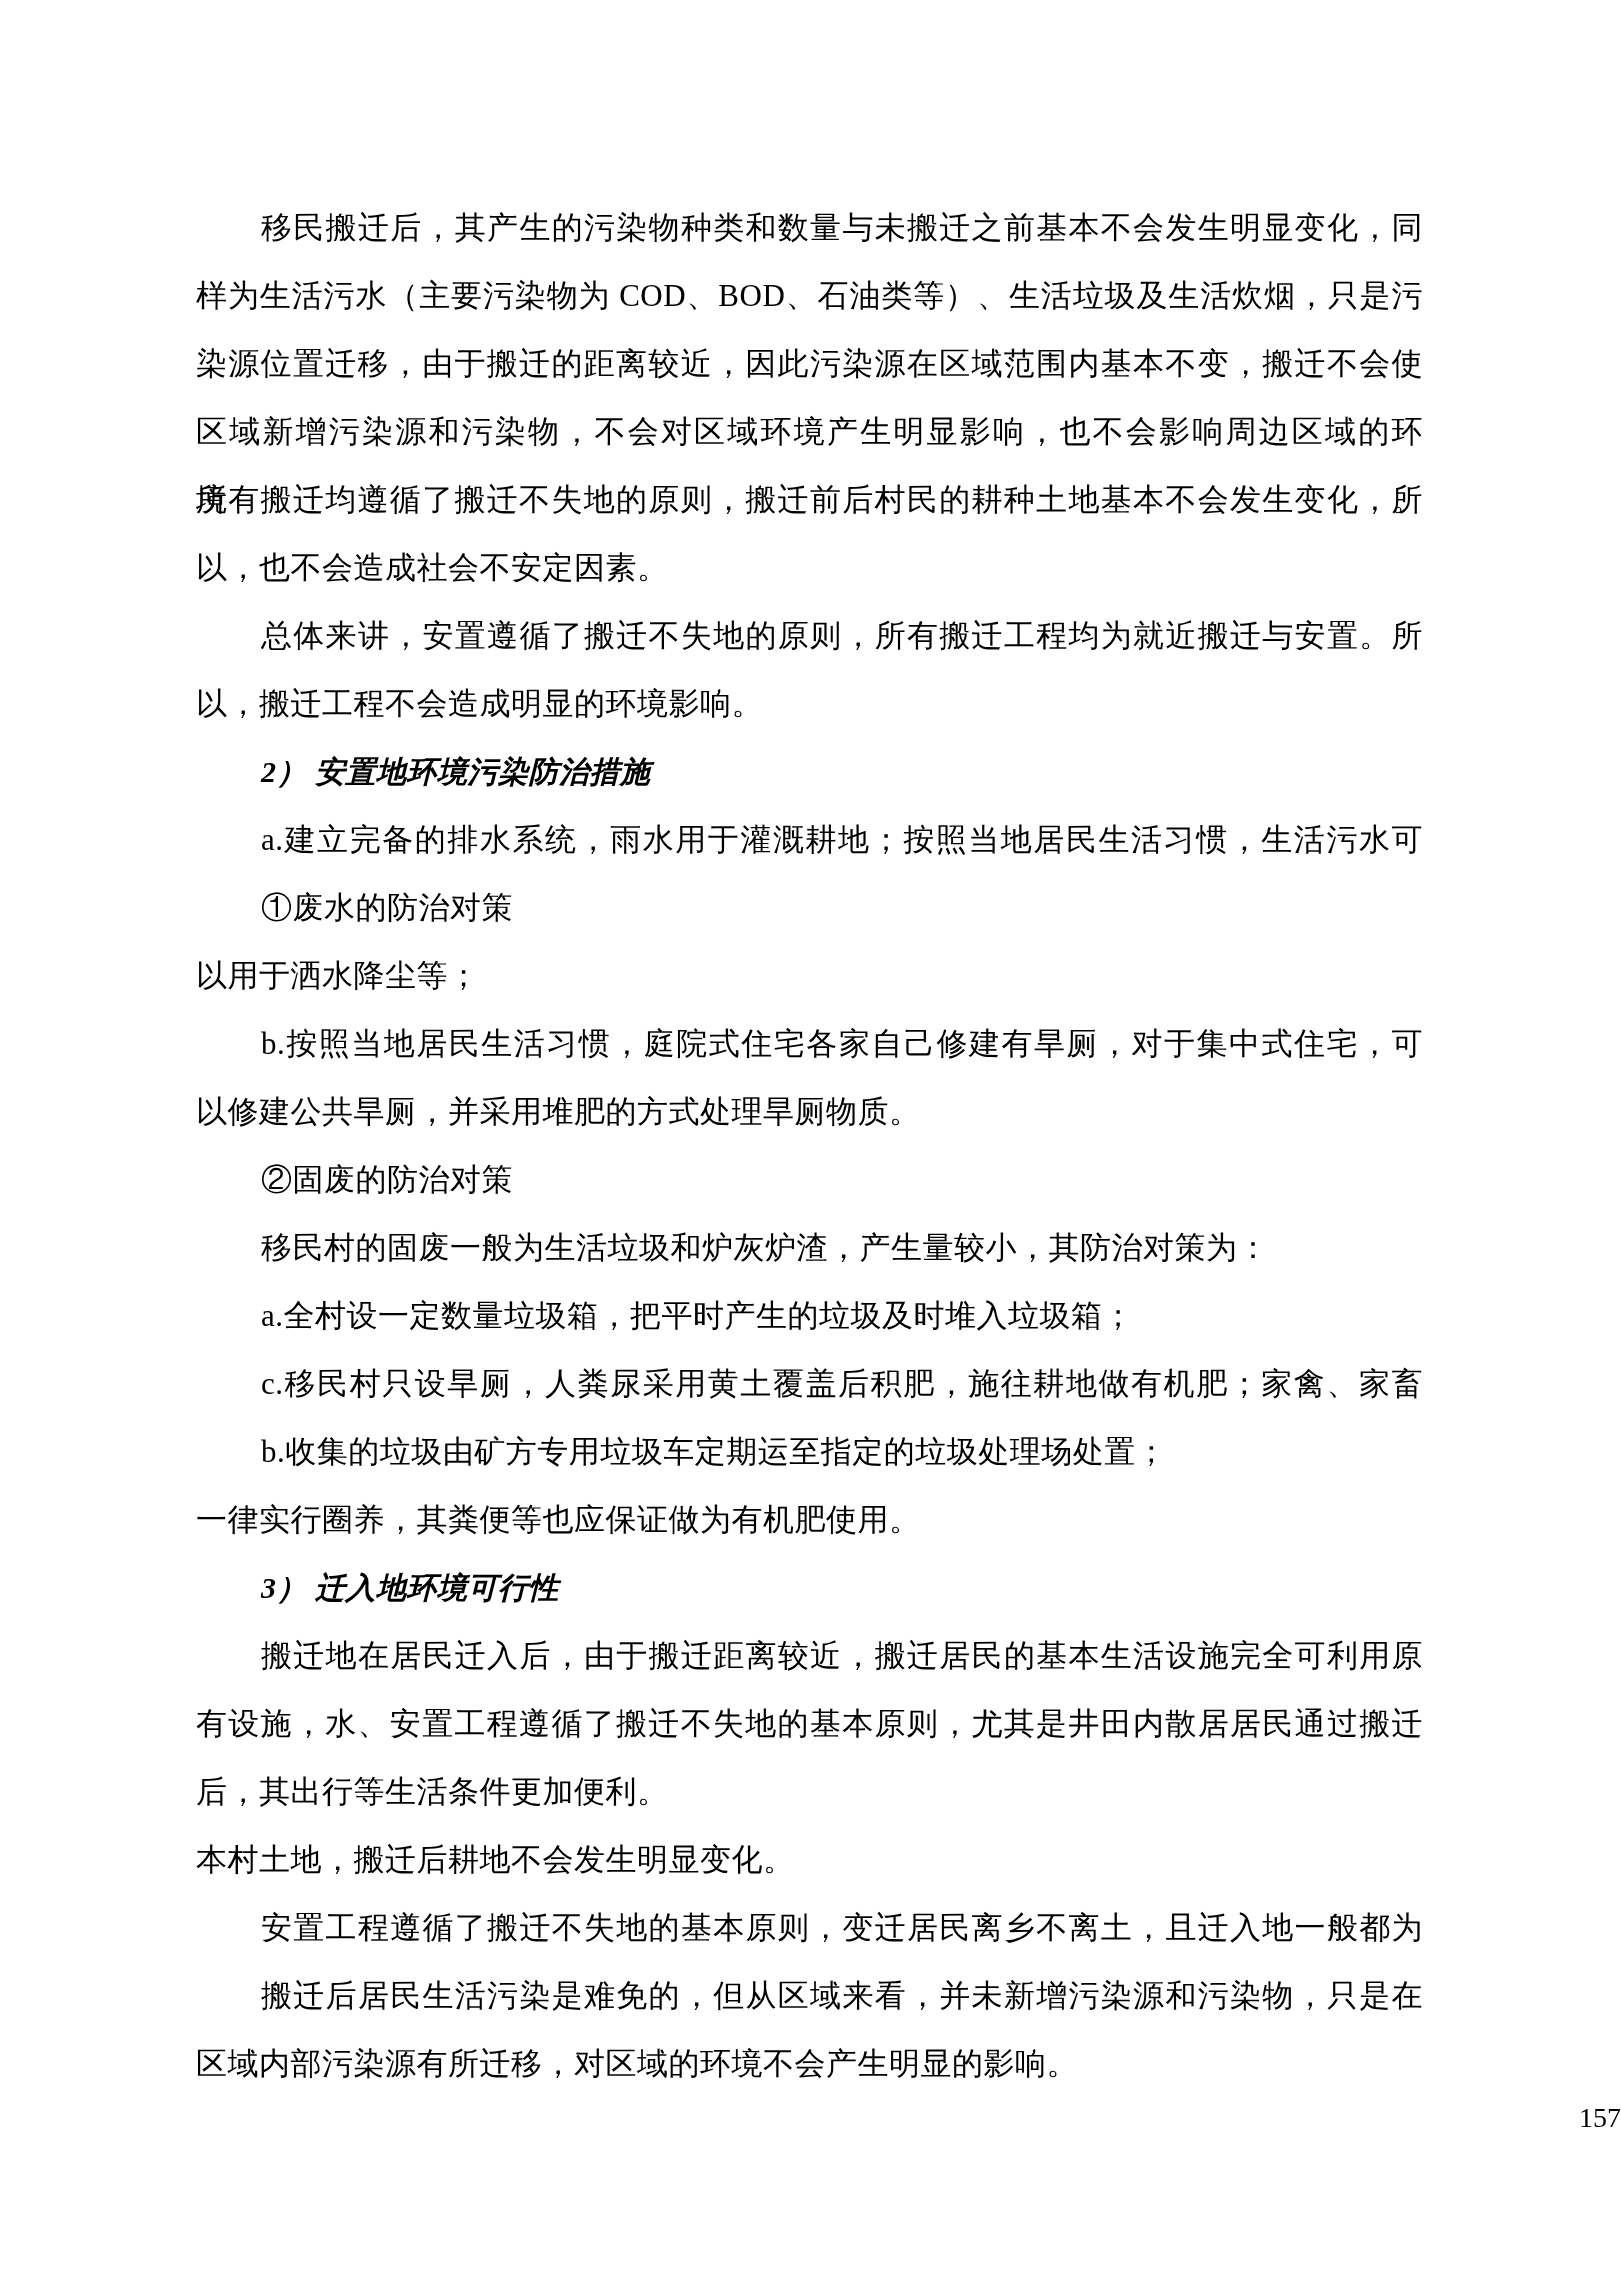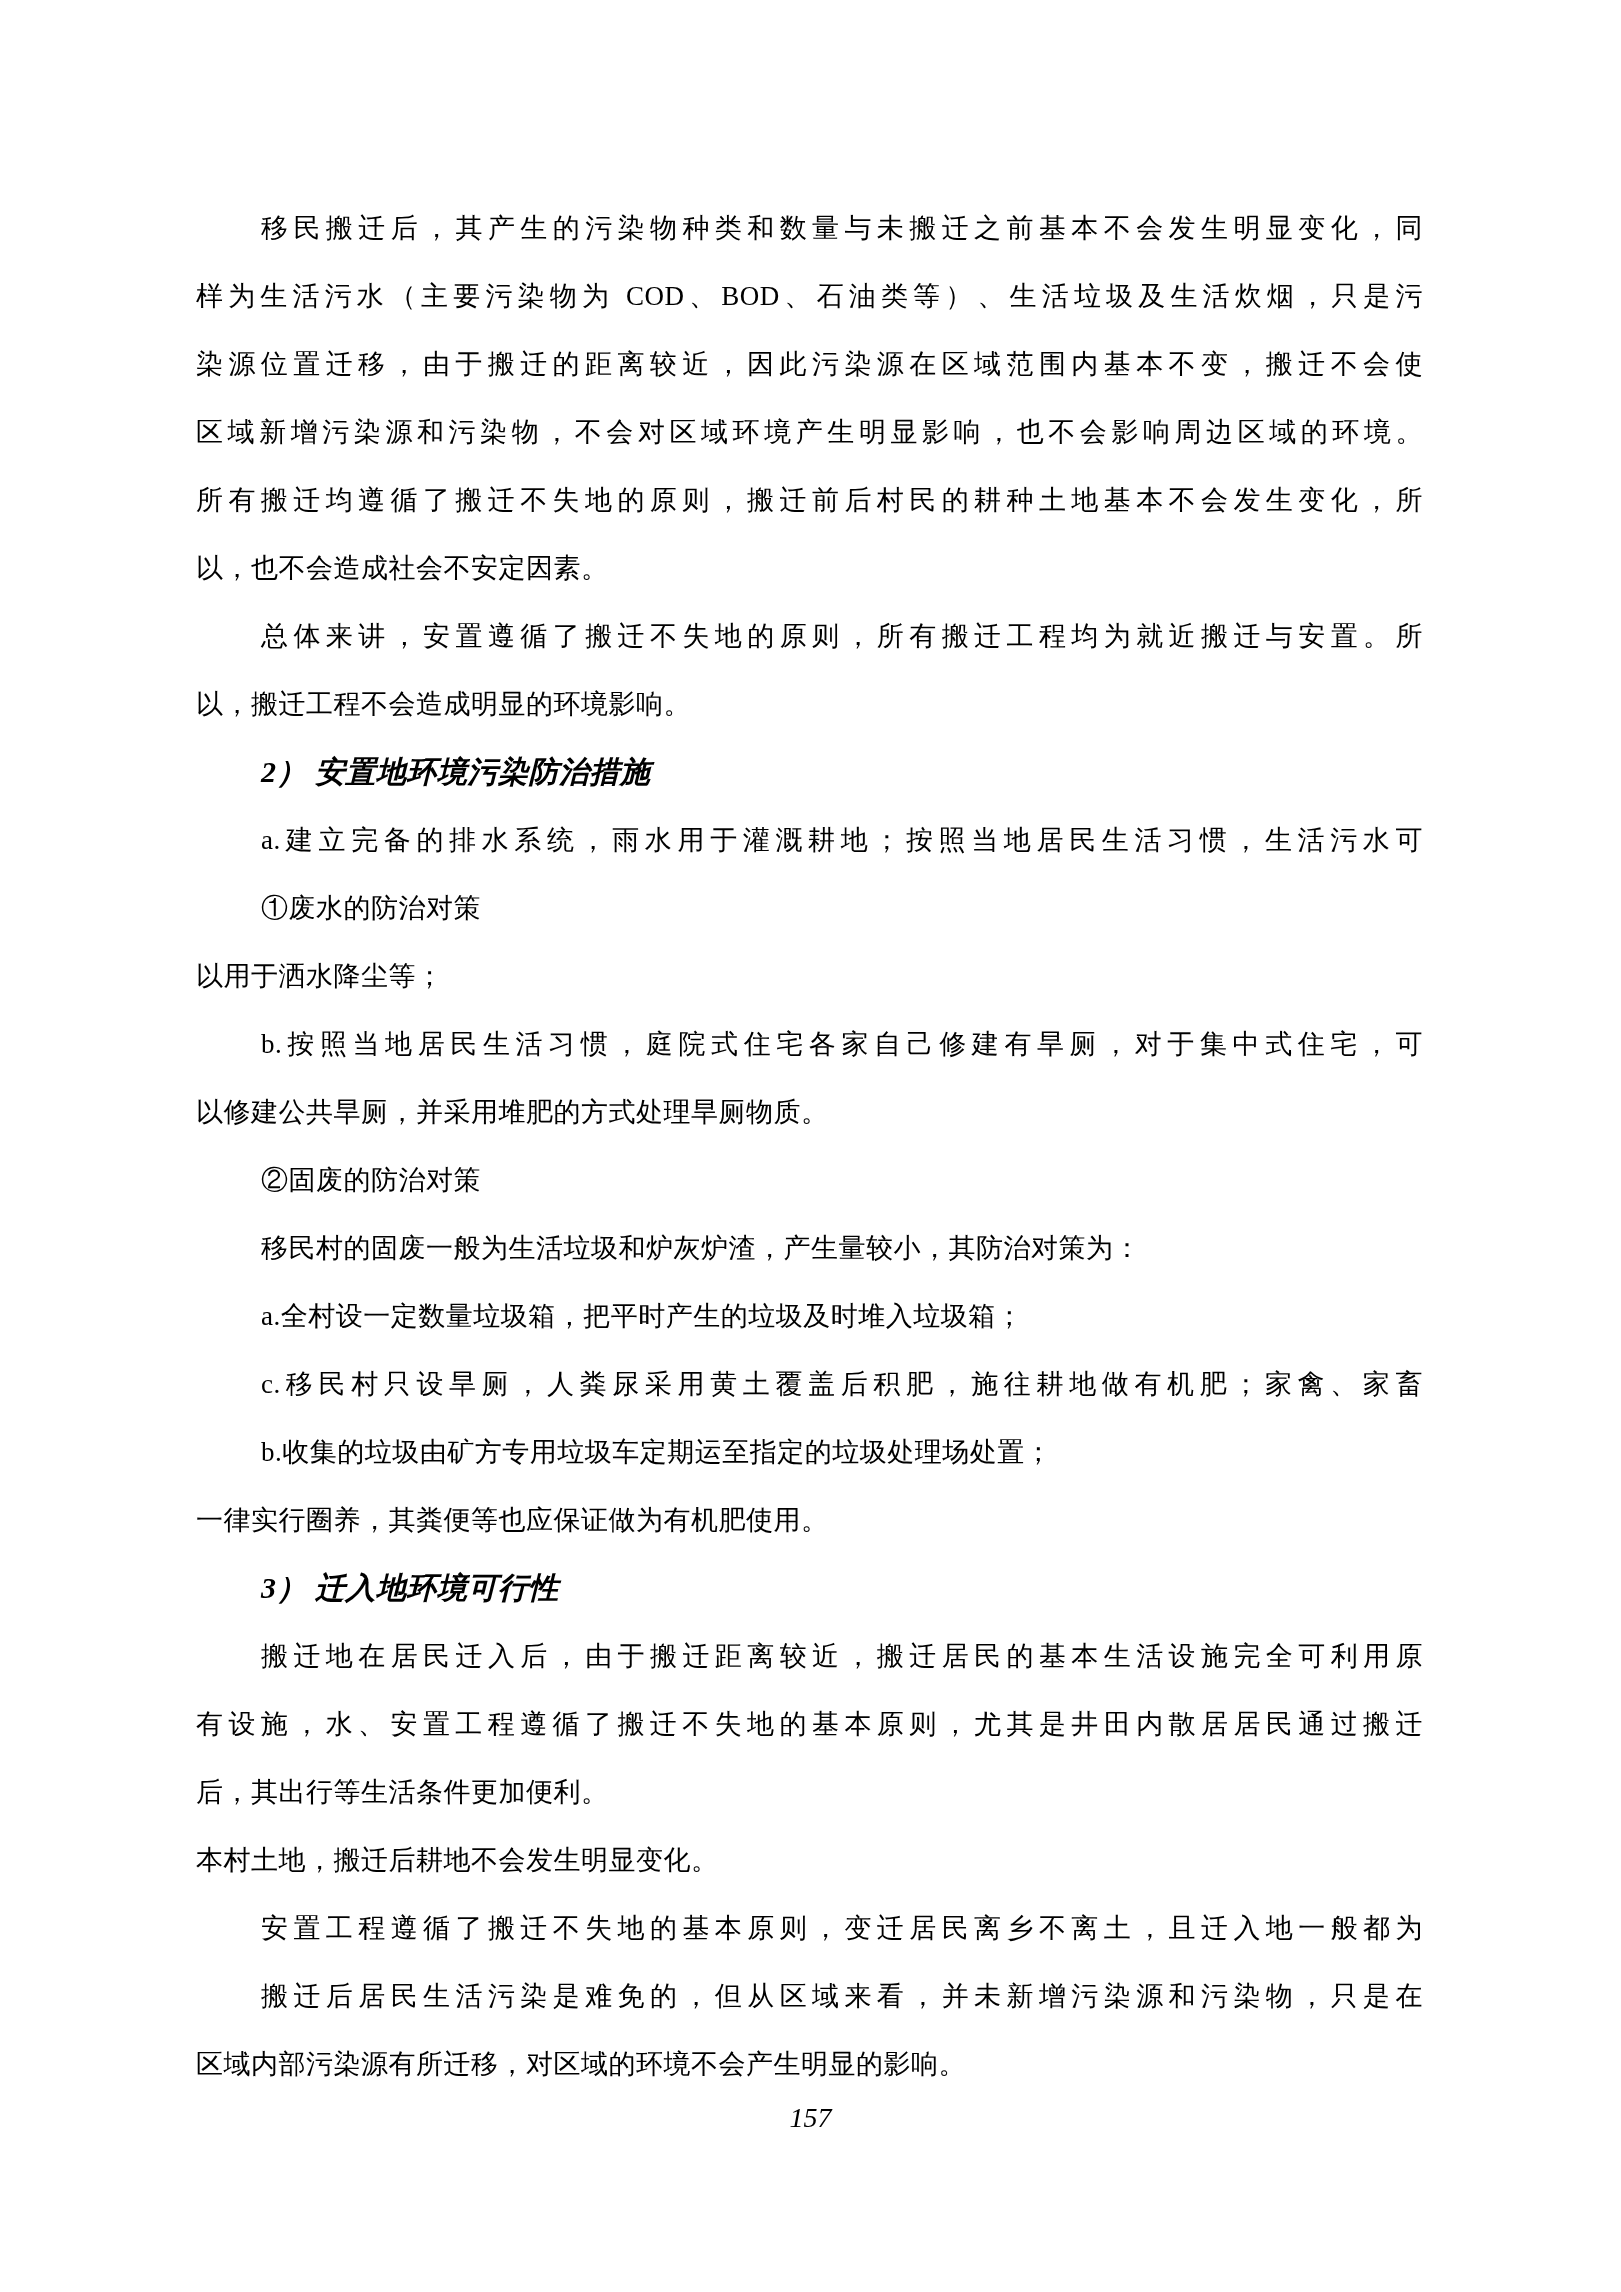--- a/index.html
+++ b/index.html
@@ -19,21 +19,21 @@
   }
   .text-block {
     position: absolute;
     left: 196px;
     top: 194px;
     width: 1227px;
   }
   .line {
     height: 68px;
     line-height: 68px;
-    font-size: 27px;
+    font-size: 31px;
     letter-spacing: 0.5px;
     text-align: left;
   }
   .line.fill {
     text-align: justify;
     text-align-last: justify;
   }
   .line.indent {
     padding-left: 65px;
   }
@@ -42,23 +42,22 @@
     font-size: 30px;
     font-style: italic;
   }
   .footer {
     position: absolute;
     top: 2096px;
     left: 0;
     width: 100%;
     height: 43px;
     line-height: 43px;
-    text-align: center;
+    text-align: right;
     font-size: 28px;
-    font-style: italic;
   }
 </style>
 </head>
 <body>
 
 <div class="page">
   <div class="text-block" id="text-block">
       <div class="line indent fill">移民搬迁后，其产生的污染物种类和数量与未搬迁之前基本不会发生明显变化，同</div>
       <div class="line fill">样为生活污水（主要污染物为 COD、BOD、石油类等）、生活垃圾及生活炊烟，只是污</div>
       <div class="line fill">染源位置迁移，由于搬迁的距离较近，因此污染源在区域范围内基本不变，搬迁不会使</div>

